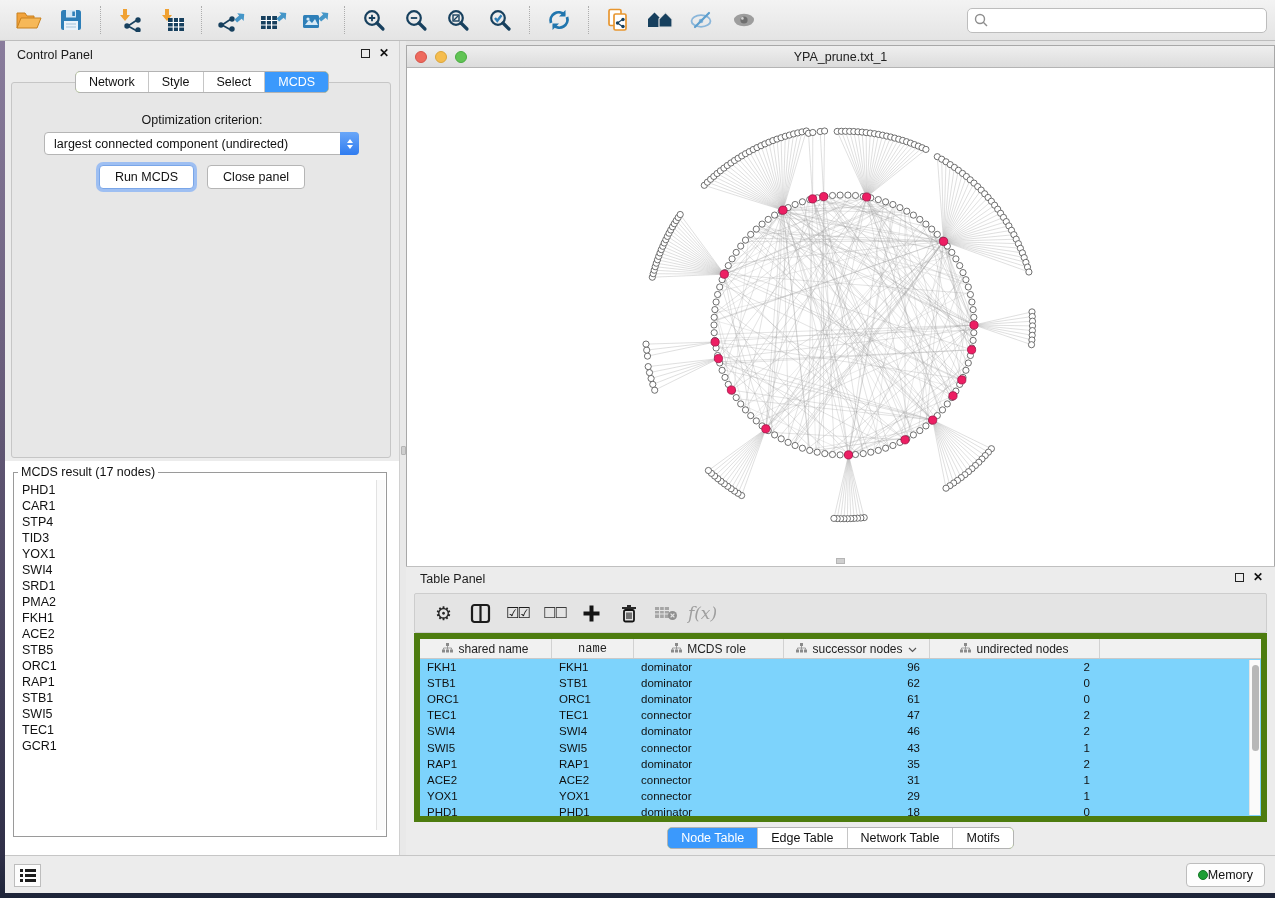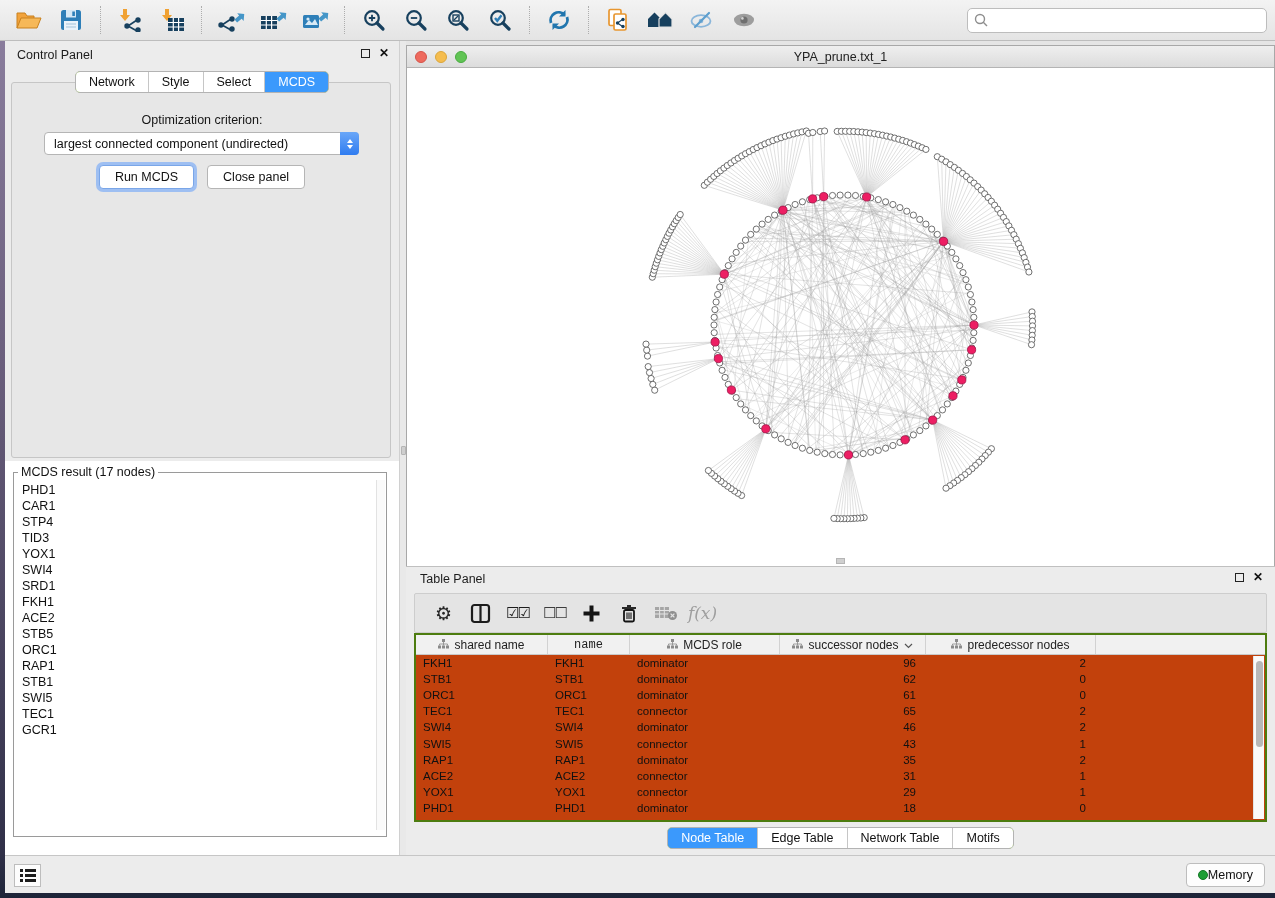--- a/index.html
+++ b/index.html
@@ -80,21 +80,21 @@
   
   .tpanel { position:absolute; left:0; top:525px; width:869px; height:289px; background:#ececec; border-top:1px solid #c0c0c0; }
   .tpanel .panel-title { left:14px; top:5px; }
   .ttoolbar { position:absolute; left:8px; right:8px; top:26px; height:40px; background:#e4e4e4;
     border:1px solid #cdcdcd; border-radius:2px; display:flex; align-items:center; padding-left:10px; }
   .ttool { width:37px; height:30px; display:flex; align-items:center; justify-content:center; }
   .gear-glyph { font-size:19px; color:#262626; }
   .chk-glyph { font-size:15px; letter-spacing:-2px; color:#1c1c1c; }
   .fx-glyph { font-family:"DejaVu Serif",serif; font-style:italic; font-size:17px; color:#9e9e9e; }
 
-  .tblwrap { position:absolute; left:8px; right:8px; top:66px; bottom:33px; background:#c2410c; border:2px solid #4d7c0f; overflow:hidden; }
+  .tblwrap { position:absolute; left:8px; right:8px; top:66px; bottom:33px; background:#7dd3fc; border:6px solid #4d7c0f; overflow:hidden; }
   .thead { display:flex; height:20px; background:#f1f1f1; border-bottom:1px solid #c9c9c9; }
   .th { display:flex; align-items:center; justify-content:center; gap:5px; font-size:12px; color:#222;
     border-right:1px solid #d2d2d2; position:relative; }
   .trow { display:flex; height:16.1px; align-items:center; font-size:11.5px; color:#111; }
   .td { padding-left:7px; white-space:nowrap; overflow:hidden; }
   .td.num { text-align:right; padding-right:10px; padding-left:0; }
   .tscroll { position:absolute; right:1px; top:21px; bottom:1px; width:11px; background:#fafafa; border-left:1px solid #e4e4e4; }
   .tthumb { position:absolute; left:1.5px; top:5px; width:7px; height:86px; background:#b8b8b8; border-radius:4px; }
 
   .ttabs { position:absolute; left:0; right:0; bottom:6px; text-align:center;margin-top:12px; }
@@ -295,20 +295,21 @@
         <legend>MCDS result (17 nodes)</legend>
         <div style="position:relative; height:352px;">
           <div class="mcds-list" id="mcds-list">
               <div>PHD1</div>
               <div>CAR1</div>
               <div>STP4</div>
               <div>TID3</div>
               <div>YOX1</div>
               <div>SWI4</div>
               <div>SRD1</div>
+              <div>PMA2</div>
               <div>FKH1</div>
               <div>ACE2</div>
               <div>STB5</div>
               <div>ORC1</div>
               <div>RAP1</div>
               <div>STB1</div>
               <div>SWI5</div>
               <div>TEC1</div>
               <div>GCR1</div>
             </div>
@@ -1073,21 +1074,21 @@
             <div class="th" style="width: 170px;">
               <span><svg width="11" height="10">
                   <g fill="#8a8a8a">
                     <rect x="4" y="0" width="3" height="3"></rect>
                     <rect x="0" y="6.5" width="3" height="3"></rect>
                     <rect x="4" y="6.5" width="3" height="3"></rect>
                     <rect x="8" y="6.5" width="3" height="3"></rect>
                   </g>
                   <path d="M5.5 3v2M1.5 6.5V5h8v1.5M5.5 5v1.5" fill="none" stroke="#8a8a8a" stroke-width="0.8"></path>
                 </svg></span>
-              <span>predecessor nodes</span>
+              <span>undirected nodes</span>
             </div>
           </div>
         <div id="tbl-body">
             <div class="trow">
               <div class="td" style="width: 132px;">FKH1</div>
               <div class="td" style="width: 82px;">FKH1</div>
               <div class="td" style="width: 150px;">dominator</div>
               <div class="td num" style="width: 146px;">96</div>
               <div class="td num" style="width: 170px;">2</div>
             </div>
@@ -1102,21 +1103,21 @@
               <div class="td" style="width: 132px;">ORC1</div>
               <div class="td" style="width: 82px;">ORC1</div>
               <div class="td" style="width: 150px;">dominator</div>
               <div class="td num" style="width: 146px;">61</div>
               <div class="td num" style="width: 170px;">0</div>
             </div>
             <div class="trow">
               <div class="td" style="width: 132px;">TEC1</div>
               <div class="td" style="width: 82px;">TEC1</div>
               <div class="td" style="width: 150px;">connector</div>
-              <div class="td num" style="width: 146px;">65</div>
+              <div class="td num" style="width: 146px;">47</div>
               <div class="td num" style="width: 170px;">2</div>
             </div>
             <div class="trow">
               <div class="td" style="width: 132px;">SWI4</div>
               <div class="td" style="width: 82px;">SWI4</div>
               <div class="td" style="width: 150px;">dominator</div>
               <div class="td num" style="width: 146px;">46</div>
               <div class="td num" style="width: 170px;">2</div>
             </div>
             <div class="trow">

